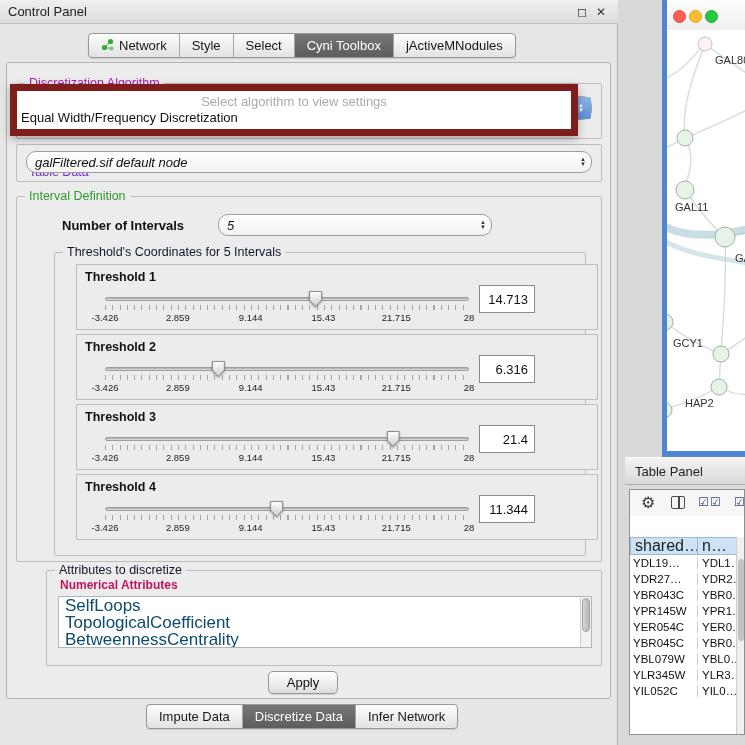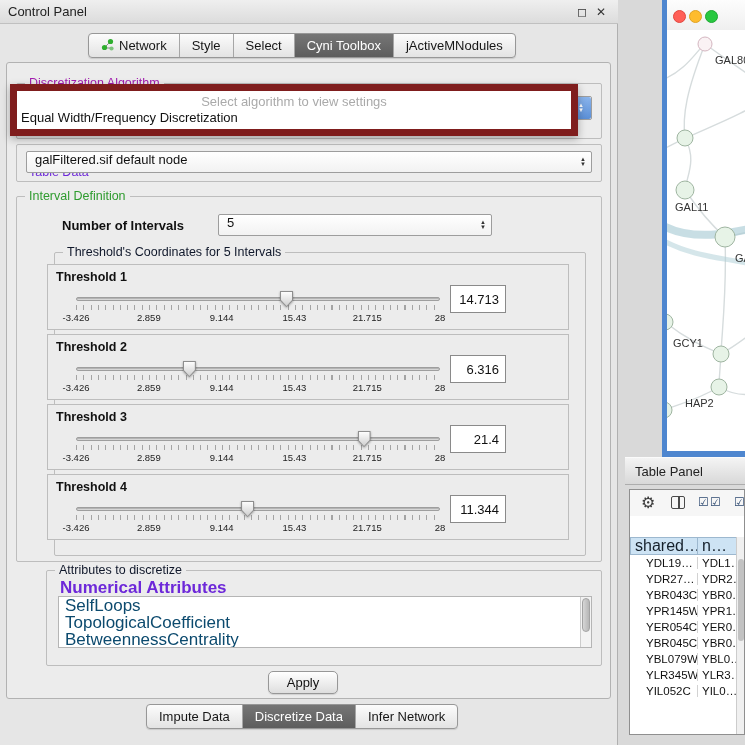--- a/index.html
+++ b/index.html
@@ -22,33 +22,33 @@
 
   
   .grp{position:absolute;border:1px solid #bdbdbd;border-radius:2px;box-sizing:border-box;}
   .grp>.lbl{position:absolute;top:-8px;left:8px;background:#ececec;padding:0 4px;font-size:12.5px;white-space:nowrap;}
   .lbl.green{color:#2e9b2e;}
   .lbl.blue{color:#0f172a;}
   .lbl.navy{color:#6d28d9;margin-top:28px;}
   .lbl.dark{color:#a21caf;}
 
   
-  .combo{position:absolute;border:1px solid #9d9d9d;border-radius:2px;background:linear-gradient(#ffffff,#f2f2f2);display:flex;font-size:13px;color:#111;box-sizing:border-box;}
+  .combo{position:absolute;border:1px solid #9d9d9d;border-radius:10px;background:linear-gradient(#ffffff,#f2f2f2);display:flex;align-items:center;font-size:13px;color:#111;box-sizing:border-box;font-style:italic;}
   .combo .txt{padding-left:8px;overflow:hidden;white-space:nowrap;}
   .stepper{margin-left:auto;display:flex;flex-direction:column;justify-content:center;align-items:center;padding:0 5px;line-height:5px;font-size:6px;color:#333;}
   .stepper.bluecap{height:100%;background:linear-gradient(#8ab4ec,#5b8fd6);border-radius:0 2px 2px 0;color:#fff;padding:0 7px;}
 
   
   .popup{position:absolute;left:10px;top:84px;width:568px;height:52px;background:#fff;border:7px solid #7f1d1d;box-shadow:0 3px 8px rgba(0,0,0,.3);z-index:30;box-sizing:border-box;}
   .popup .prompt{margin-top:3px;text-align:center;color:#aaa;font-size:13px;line-height:16px;}
   .popup .opt{font-size:13px;line-height:16px;padding-left:4px;color:#111;}
   .popup .opt.bold{font-weight:bold;}
 
   
-  .tbox{position:absolute;left:47px;width:522px;height:66px;border:1px solid #bdbdbd;box-sizing:border-box;background:#ececec;}
+  .tbox{position:absolute;left:76px;width:522px;height:66px;border:1px solid #bdbdbd;box-sizing:border-box;background:#ececec;}
   .tlabel{position:absolute;left:8px;top:5px;font-size:12.5px;font-weight:bold;color:#111;}
   .slider{position:absolute;left:28px;top:24px;width:364px;height:38px;}
   .track{position:absolute;left:0;top:8px;width:100%;height:4px;background:#dcdcdc;border:1px solid #9e9e9e;border-radius:2px;box-sizing:border-box;box-shadow:inset 0 1px 1px rgba(0,0,0,.2);}
   .ticks{position:absolute;left:0;top:16px;width:100%;height:5px;background:repeating-linear-gradient(90deg,#a4a4a4 0,#a4a4a4 1px,transparent 1px,transparent 7.3px);}
   .handle{position:absolute;top:2px;width:13px;height:16px;margin-left:-6px;filter:drop-shadow(0 1px 1px rgba(0,0,0,.35));}
   .handle .ho{position:absolute;inset:0;background:#8e8e8e;clip-path:polygon(0 0,100% 0,100% 58%,50% 100%,0 58%);}
   .handle .hi{position:absolute;inset:1px;background:linear-gradient(#fdfdfd,#cfcfcf);clip-path:polygon(0 0,100% 0,100% 58%,50% 100%,0 58%);}
   .scale{position:absolute;left:0;top:23px;width:100%;height:12px;}
   .scale span{position:absolute;transform:translateX(-50%);font-size:9.5px;color:#222;white-space:nowrap;}
   .p0{left:0%}.p1{left:20%}.p2{left:40%}.p3{left:60%}.p4{left:80%}.p5{left:100%}
@@ -75,21 +75,21 @@
   .gear{position:absolute;left:11px;top:3px;font-size:16px;color:#3c3c3c;line-height:20px;}
   .colicon{position:absolute;left:41px;top:6px;width:14px;height:13px;border:1.5px solid #4a4a4a;border-radius:2px;box-sizing:border-box;}
   .colicon i{position:absolute;left:50%;top:0;bottom:0;width:1.5px;background:#4a4a4a;}
   .cbx{position:absolute;top:4px;font-size:12px;color:#2f4a71;line-height:16px;}
   .tp-headrow{position:absolute;left:0;top:47px;width:108px;height:18px;display:flex;font-size:16px;color:#15202b;}
   .hcell{background:#cde3f4;border:1px solid #9db8cf;box-sizing:border-box;display:flex;align-items:center;padding-left:4px;overflow:hidden;white-space:nowrap;}
   .hc1{width:68px;}
   .hc2{flex:1;border-left:none;}
   .tp-rows{position:absolute;left:0;top:65px;width:108px;}
   .trow{display:flex;height:16px;font-size:11.5px;color:#101010;align-items:center;}
-  .trow .c1{width:68px;padding-left:16px;box-sizing:border-box;border-right:1px solid #d2d2d2;overflow:hidden;white-space:nowrap;}
+  .trow .c1{width:68px;padding-left:3px;box-sizing:border-box;border-right:1px solid #d2d2d2;overflow:hidden;white-space:nowrap;}
   .trow .c2{flex:1;padding-left:4px;overflow:hidden;white-space:nowrap;}
   .tp-vsb{position:absolute;top:47px;right:0;bottom:0;width:8px;background:#f0f0f0;border-left:1px solid #ccc;box-sizing:border-box;}
   .tp-vsb .thumb{position:absolute;left:0.5px;top:22px;width:6px;height:82px;background:#c2c2c2;border-radius:3px;}
 
   .bold{font-weight:bold;}
   svg text{font-family:"Liberation Sans",sans-serif;font-size:11px;fill:#333;}
 </style>
 </head>
 <body>
 
@@ -257,21 +257,21 @@
             <span class="p4">21.715</span>
             <span class="p5">28</span>
         </div>
       </div>
       <input class="tval" value="11.344" style="">
     </div>
 
     <div class="grp" style="left:46px;top:570px;width:556px;height:96px;">
       <span class="lbl blue">Attributes to discretize</span>
     </div>
-    <span class="bold" style="position:absolute;left:60px;top:578px;font-size:17px;color:#6d28d9;">Numerical Attributes</span>
+    <span class="bold" style="position:absolute;left:60px;top:578px;font-size:12px;color:#be185d;">Numerical Attributes</span>
     <div class="listbox" style="left:58px;top:596px;width:534px;height:52px;">
       <div class="li">SelfLoops</div>
       <div class="li">TopologicalCoefficient</div>
       <div class="li">BetweennessCentrality</div>
       <div class="vsb">
           <div class="thumb" style="top:1px;height:34px;"></div>
         </div>
     </div>
 
     <div class="applybtn">

